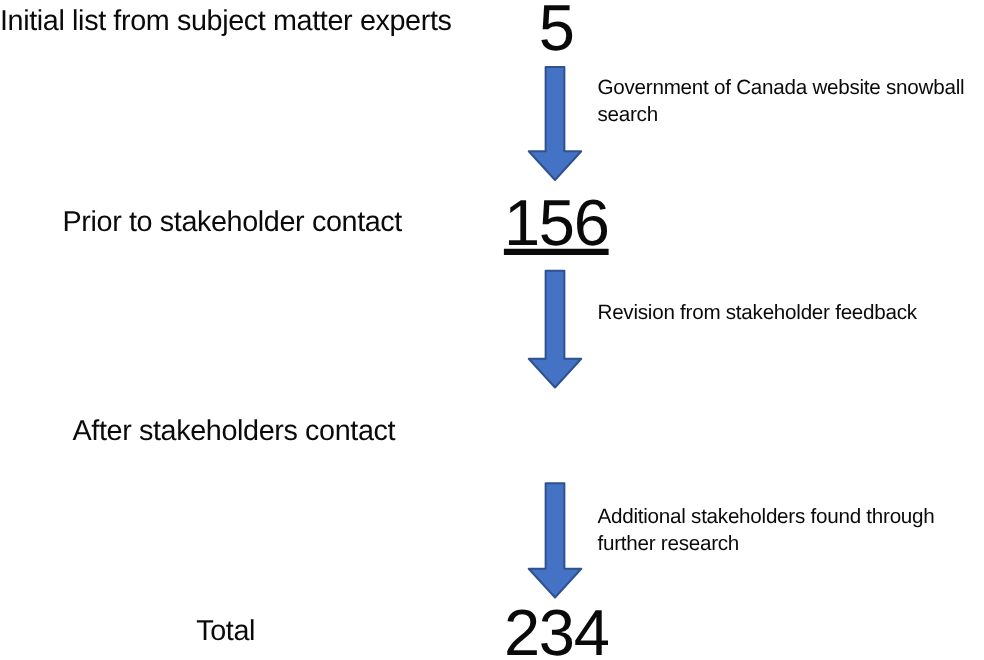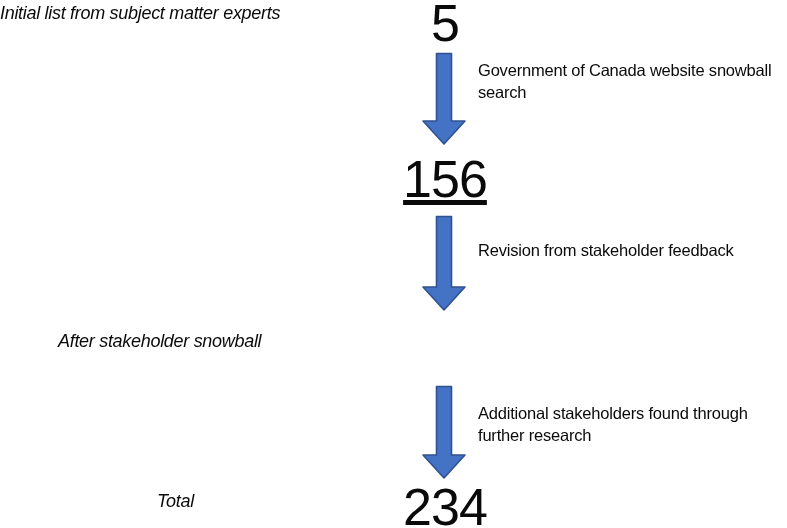--- a/index.html
+++ b/index.html
@@ -11,26 +11,25 @@
   .canvas {
     position: relative;
     width: 787px;
     height: 528px;
     background: #ffffff;
     overflow: hidden;
     color: #0a0a0a;
   }
   .step-label {
     position: absolute;
-    font-size: 18px;
+    font-size: 23px;
     line-height: 1.3;
     letter-spacing: -0.3px;
     color: #0a0a0a;
     white-space: nowrap;
-    font-style: italic;
   }
   .step-count {
     position: absolute;
     left: 393px;
     width: 104px;
     text-align: center;
     font-size: 52px;
     line-height: 1.15;
     letter-spacing: -1px;
     color: #0a0a0a;
@@ -76,30 +75,31 @@
   <div class="step-label" id="label-0">Initial list from subject matter experts</div>
   <div class="step-count" id="count-0">5</div>
 
   <div class="arrow-wrap" id="arrow-0">
     <svg width="48" height="94" viewBox="0 0 48 94">
       <polygon points="16.5,1.5 31.5,1.5 31.5,69 45,69 24,92 3,69 16.5,69" stroke-width="1.6" stroke-linejoin="round" fill="#4472C4" stroke="#2F528F"></polygon>
     </svg>
   </div>
   <div class="transition-label" id="tlabel-0">Government of Canada website snowball search</div>
 
+  <div class="step-label" id="label-1">Prior to stakeholder contact</div>
   <div class="step-count" id="count-1">156</div>
 
   <div class="arrow-wrap" id="arrow-1">
     <svg width="48" height="97" viewBox="0 0 48 97">
       <polygon points="16.5,1.5 31.5,1.5 31.5,72 45,72 24,95 3,72 16.5,72" stroke-width="1.6" stroke-linejoin="round" fill="#4472C4" stroke="#2F528F"></polygon>
     </svg>
   </div>
   <div class="transition-label" id="tlabel-1">Revision from stakeholder feedback</div>
 
-  <div class="step-label" id="label-2">After stakeholder snowball</div>
+  <div class="step-label" id="label-2">After stakeholders contact</div>
 
   <div class="arrow-wrap" id="arrow-2">
     <svg width="48" height="95" viewBox="0 0 48 95">
       <polygon points="16.5,1.5 31.5,1.5 31.5,70 45,70 24,93 3,70 16.5,70" stroke-width="1.6" stroke-linejoin="round" fill="#4472C4" stroke="#2F528F"></polygon>
     </svg>
   </div>
   <div class="transition-label" id="tlabel-2">Additional stakeholders found through further research</div>
 
   <div class="step-label" id="label-3">Total</div>
   <div class="step-count" id="count-3">234</div>

